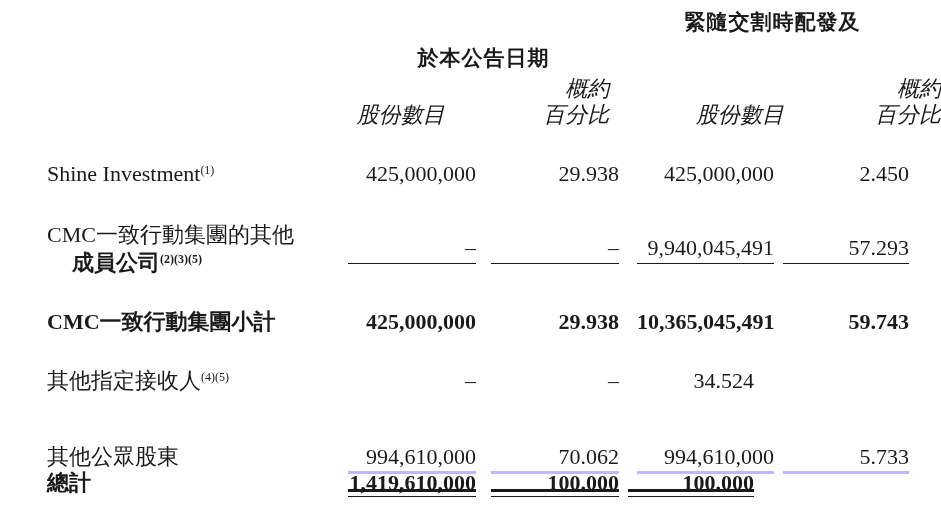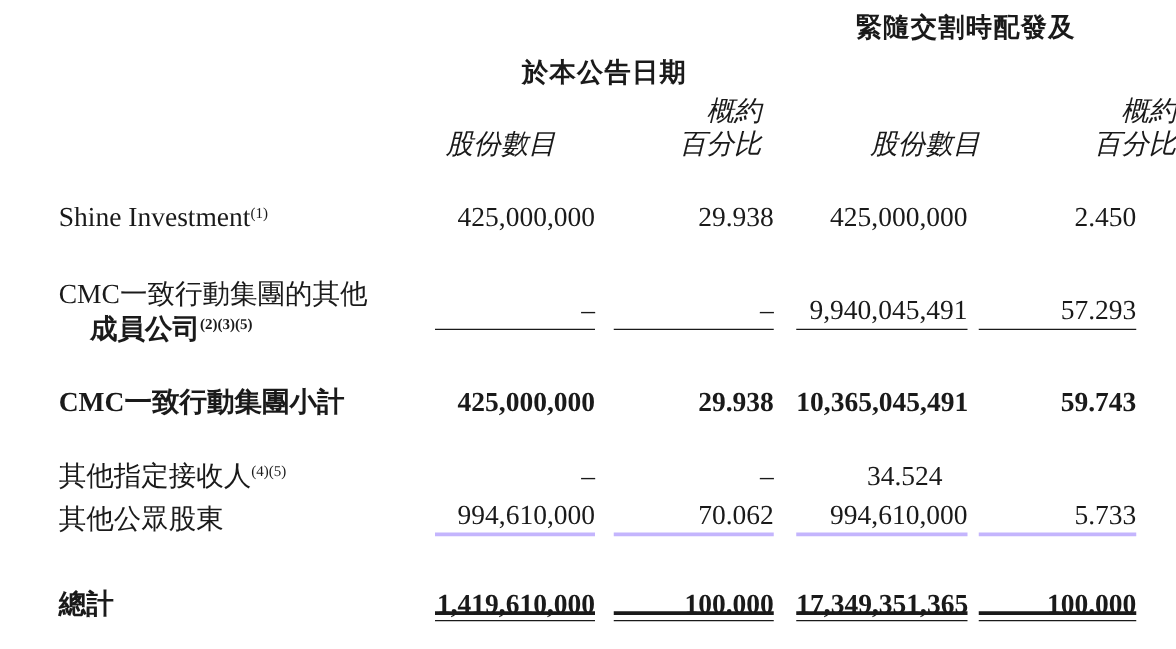--- a/index.html
+++ b/index.html
@@ -46,21 +46,21 @@
 
   
   .row-2line { height: 63px; align-items: center; }
   .row-2line .cell {
     display: flex; align-items: flex-end; justify-content: flex-end;
     border-bottom: 1px solid #1a1a1a; padding-bottom: 1px;
   }
   .lbl .l2 { padding-left: 25px; font-weight: bold; }
 
   
-  .row-rule { height: 33px; align-items: flex-end; }
+  .row-rule { height: 33px; align-items: flex-start; margin-top: 47px; }
   .row-rule .cell { border-bottom: 3px solid #c4b5fd; }
 
   
   .row-total { height: 39px; align-items: flex-end; }
   .row-total .cell { position: relative; }
   .row-total .cell::after {
     content: ""; position: absolute; left: 0; right: 0; bottom: 5px;
     height: 3px; background: #1a1a1a;
   }
   .row-total .cell::before {
@@ -146,17 +146,16 @@
     <div class="c2 cell">994,610,000</div>
     <div class="c3 cell">70.062</div>
     <div class="c4 cell">994,610,000</div>
     <div class="c5 cell">5.733</div>
   </div>
 
   <div class="row row-total bold" style="top:458px;">
     <div class="lbl">總計</div>
     <div class="c2 cell">1,419,610,000</div>
     <div class="c3 cell">100.000</div>
-    <div class="c4 cell">17,349,351,365</div>
     <div class="c5 cell">100.000</div>
   </div>
 
 </div>
 
 </body></html>

